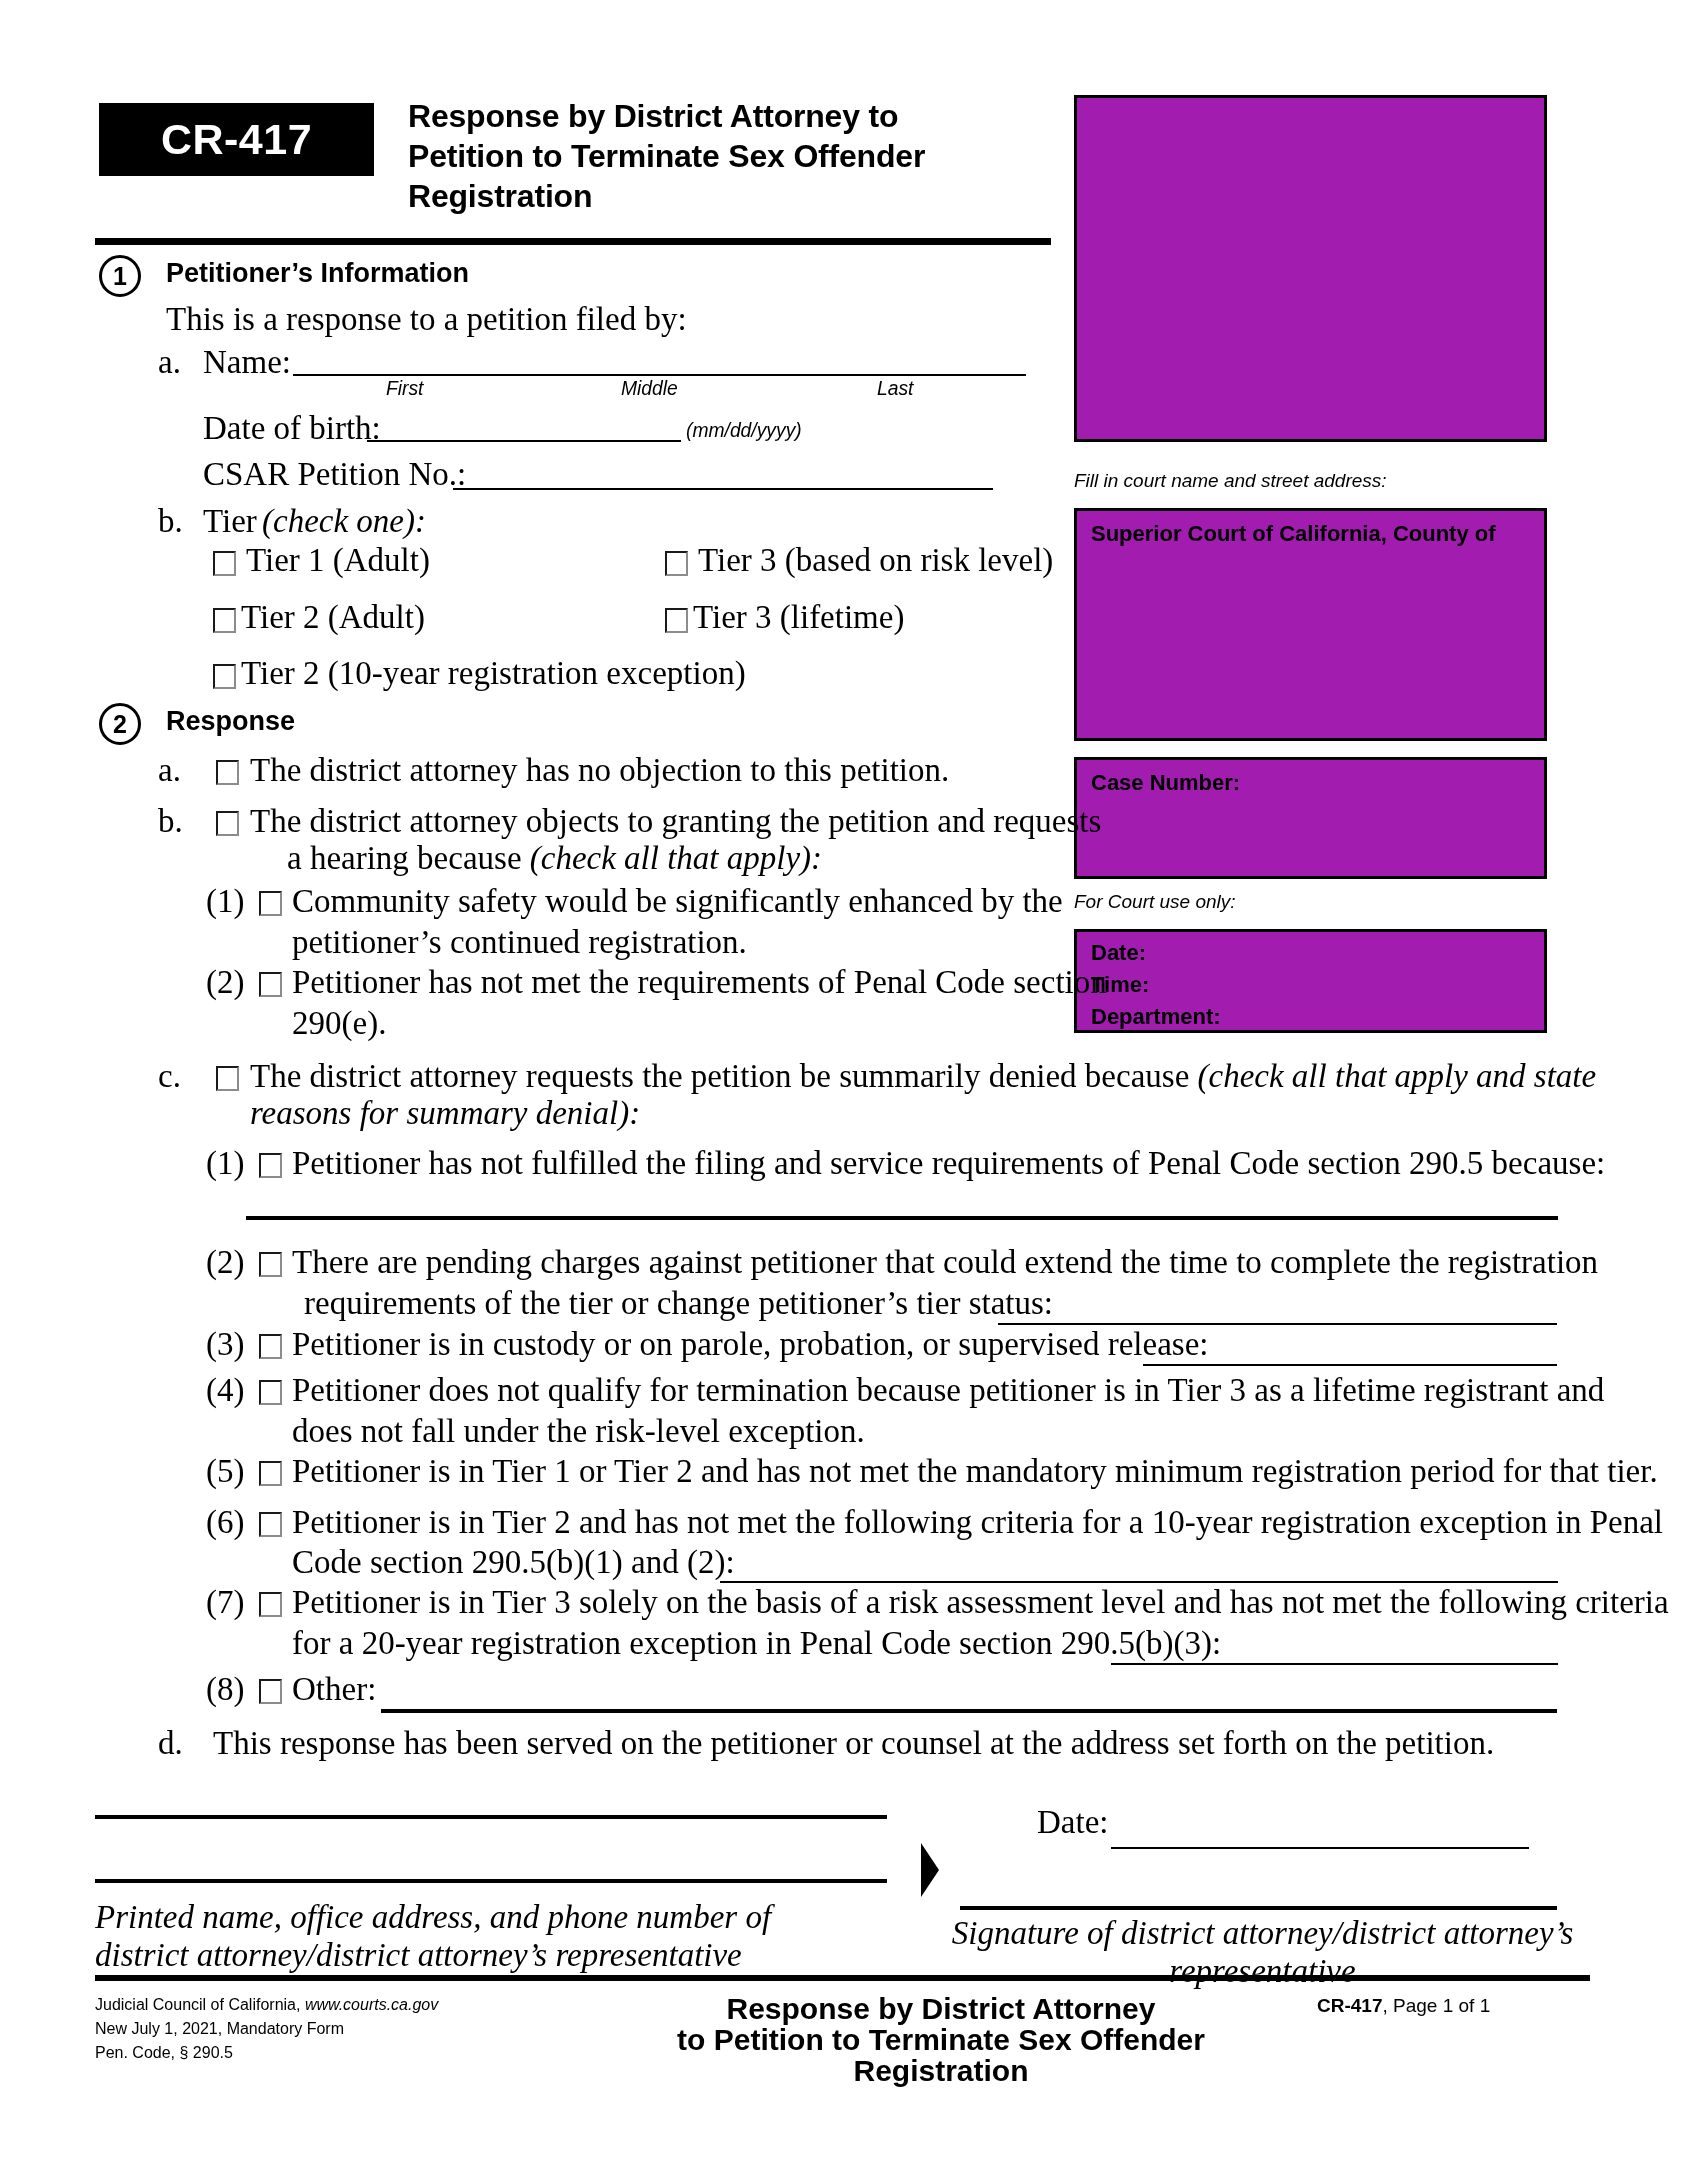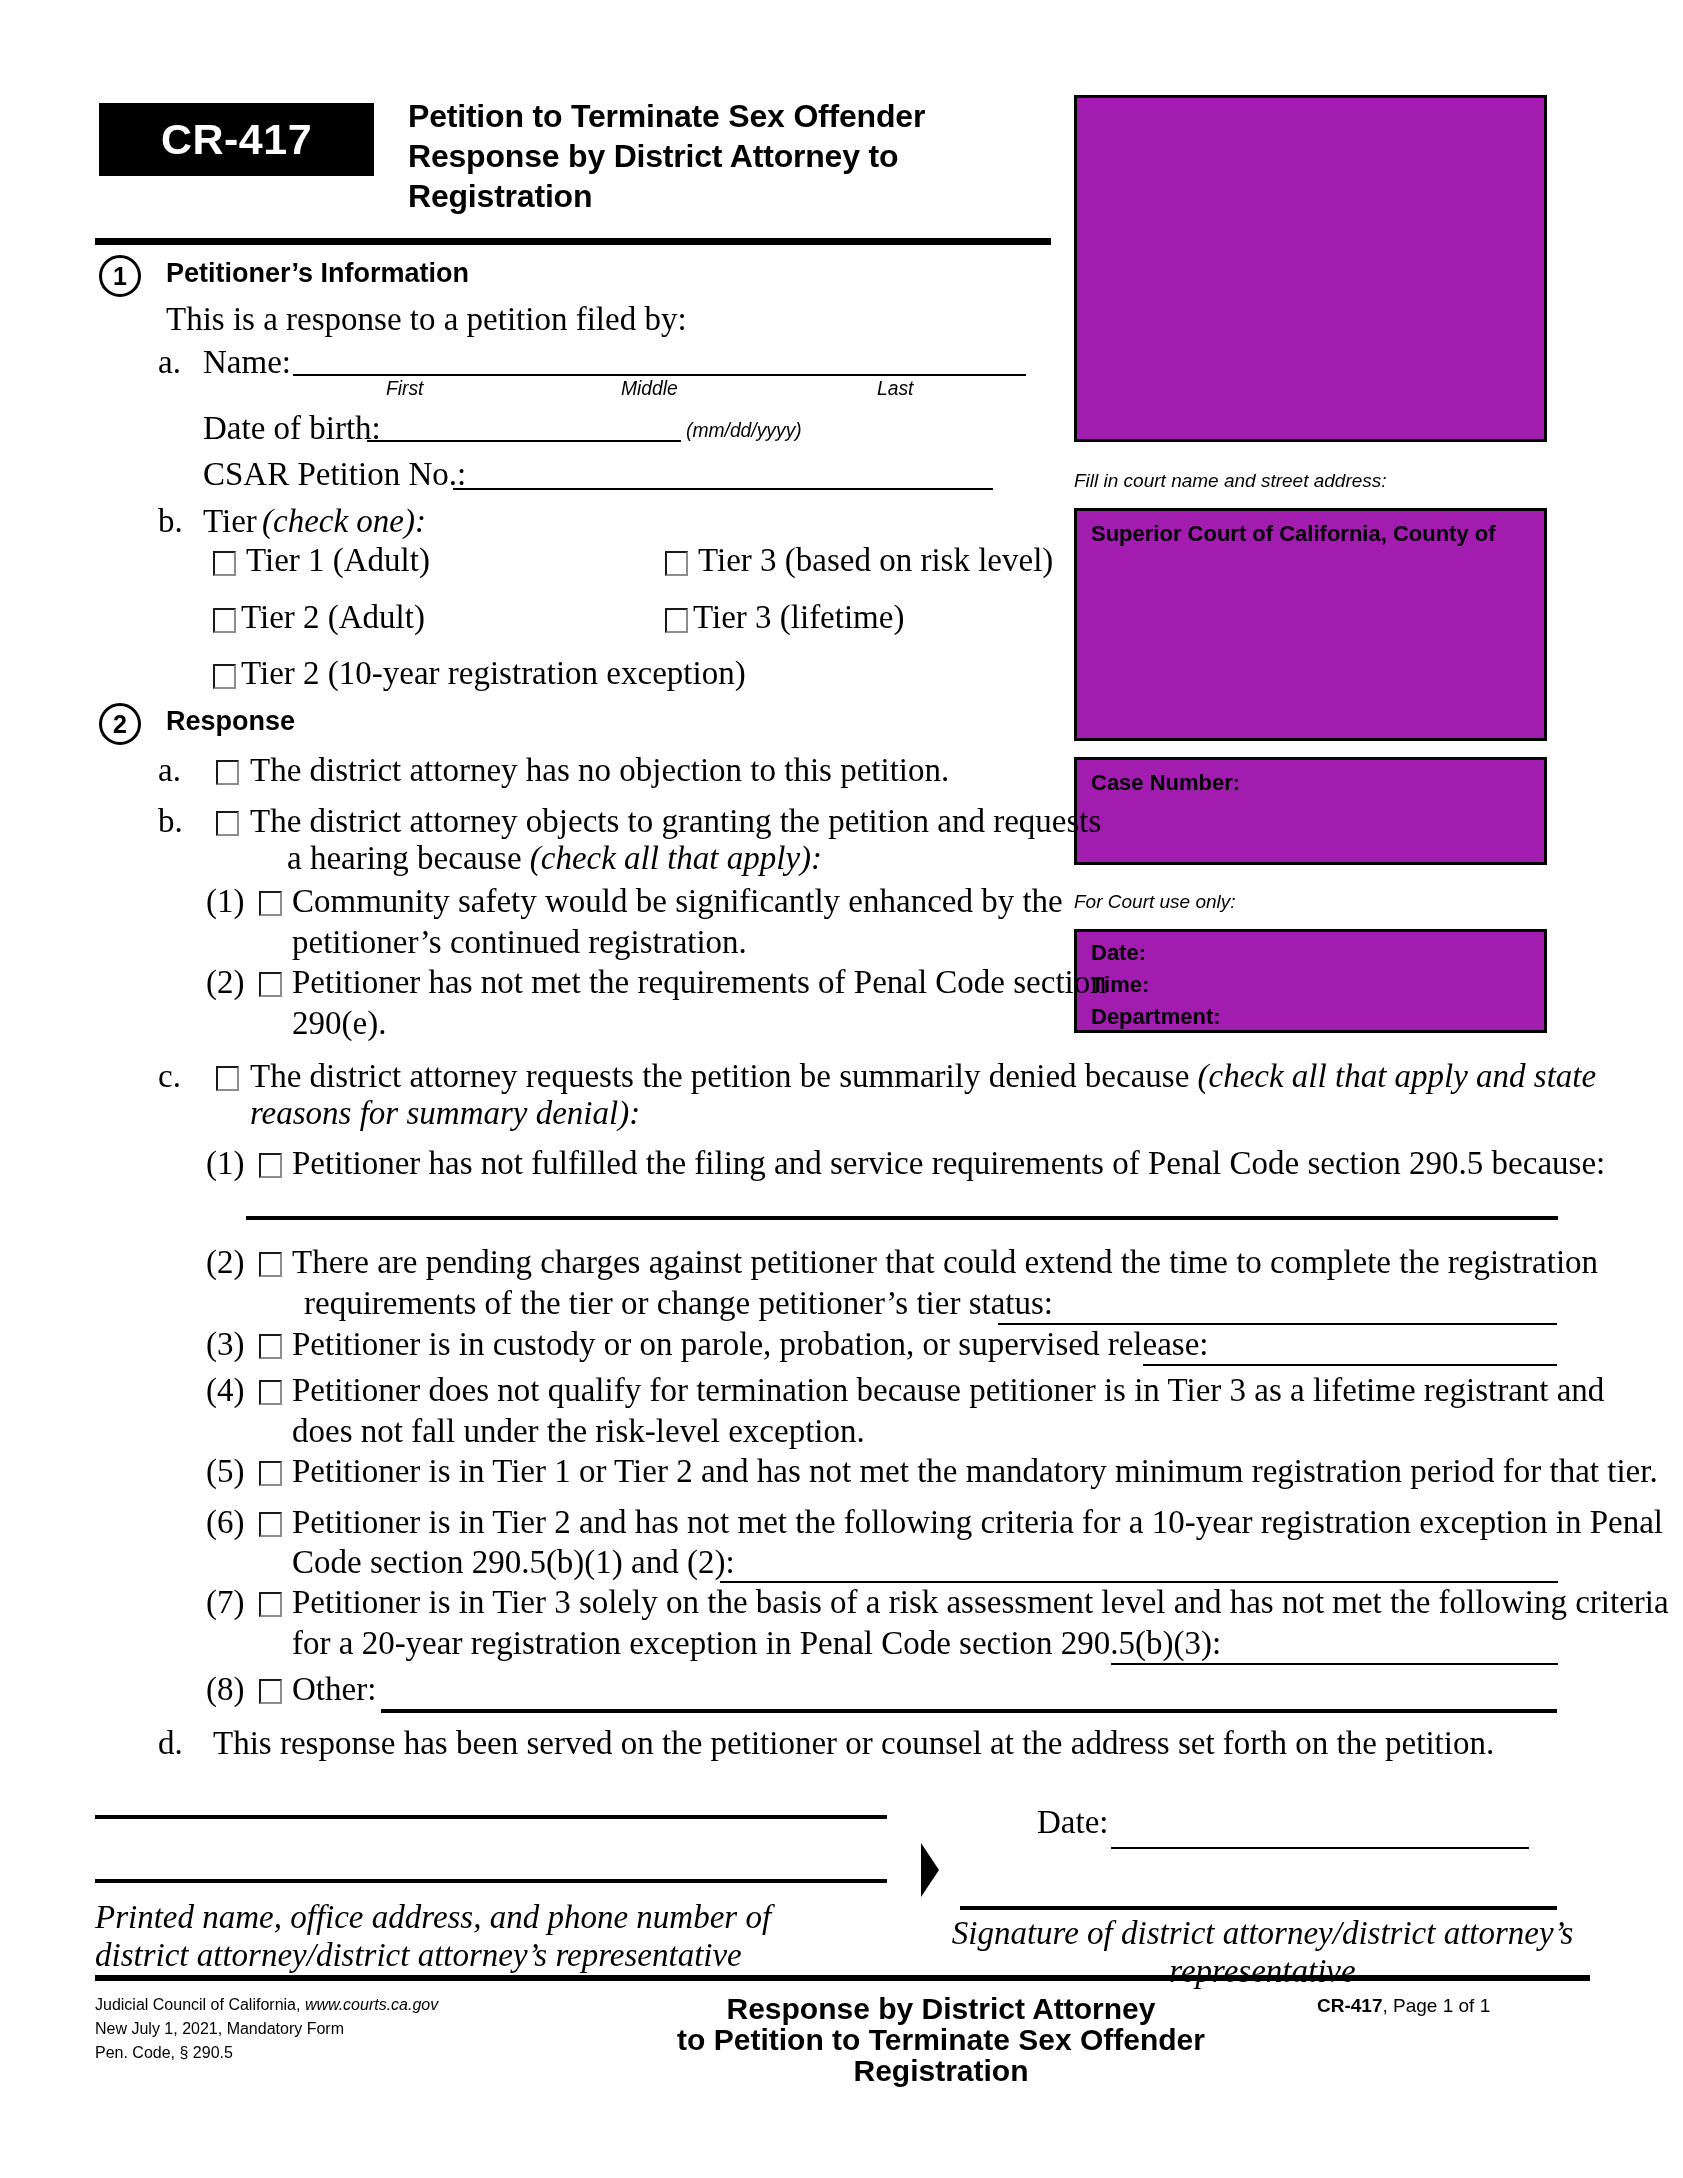--- a/index.html
+++ b/index.html
@@ -166,36 +166,36 @@
   #footer-right .fr-bold { font-weight: bold; }
 </style>
 </head>
 <body>
 
 <div class="page">
 
   <div id="form-number-badge">CR-417</div>
 
   <div id="form-title">
+    <div>Response by District Attorney to</div>
     <div>Petition to Terminate Sex Offender</div>
-    <div>Response by District Attorney to</div>
     <div>Registration</div>
   </div>
 
   <div class="rule" id="header-rule"></div>
 
   <div class="rbox-label" style="left:1083px; top:103px;">Clerk stamps date here when form is filed.</div>
   <div class="rbox" id="clerk-stamp-box" style="left:1074px; top:95px; width:473px; height:347px;"></div>
 
   <div class="rbox-label" style="left:1074px; top:470px;">Fill in court name and street address:</div>
   <div class="rbox" id="court-name-box" style="left:1074px; top:508px; width:473px; height:233px;">
     <div class="rbox-text" style="left:14px; top:7px;">Superior Court of California, County of</div>
   </div>
 
-  <div class="rbox" id="case-number-box" style="left:1074px; top:757px; width:473px; height:108px;">
+  <div class="rbox" id="case-number-box" style="left:1074px; top:757px; width:473px; height:122px;">
     <div class="rbox-text" style="left:14px; top:7px;">Case Number:</div>
   </div>
 
   <div class="rbox-label" style="left:1074px; top:891px;">For Court use only:</div>
   <div class="rbox" id="court-use-box" style="left:1074px; top:929px; width:473px; height:104px;">
     <div class="rbox-text" style="left:14px; top:5px;">
       <div>Date:</div>
       <div>Time:</div>
       <div>Department:</div>
     </div>

